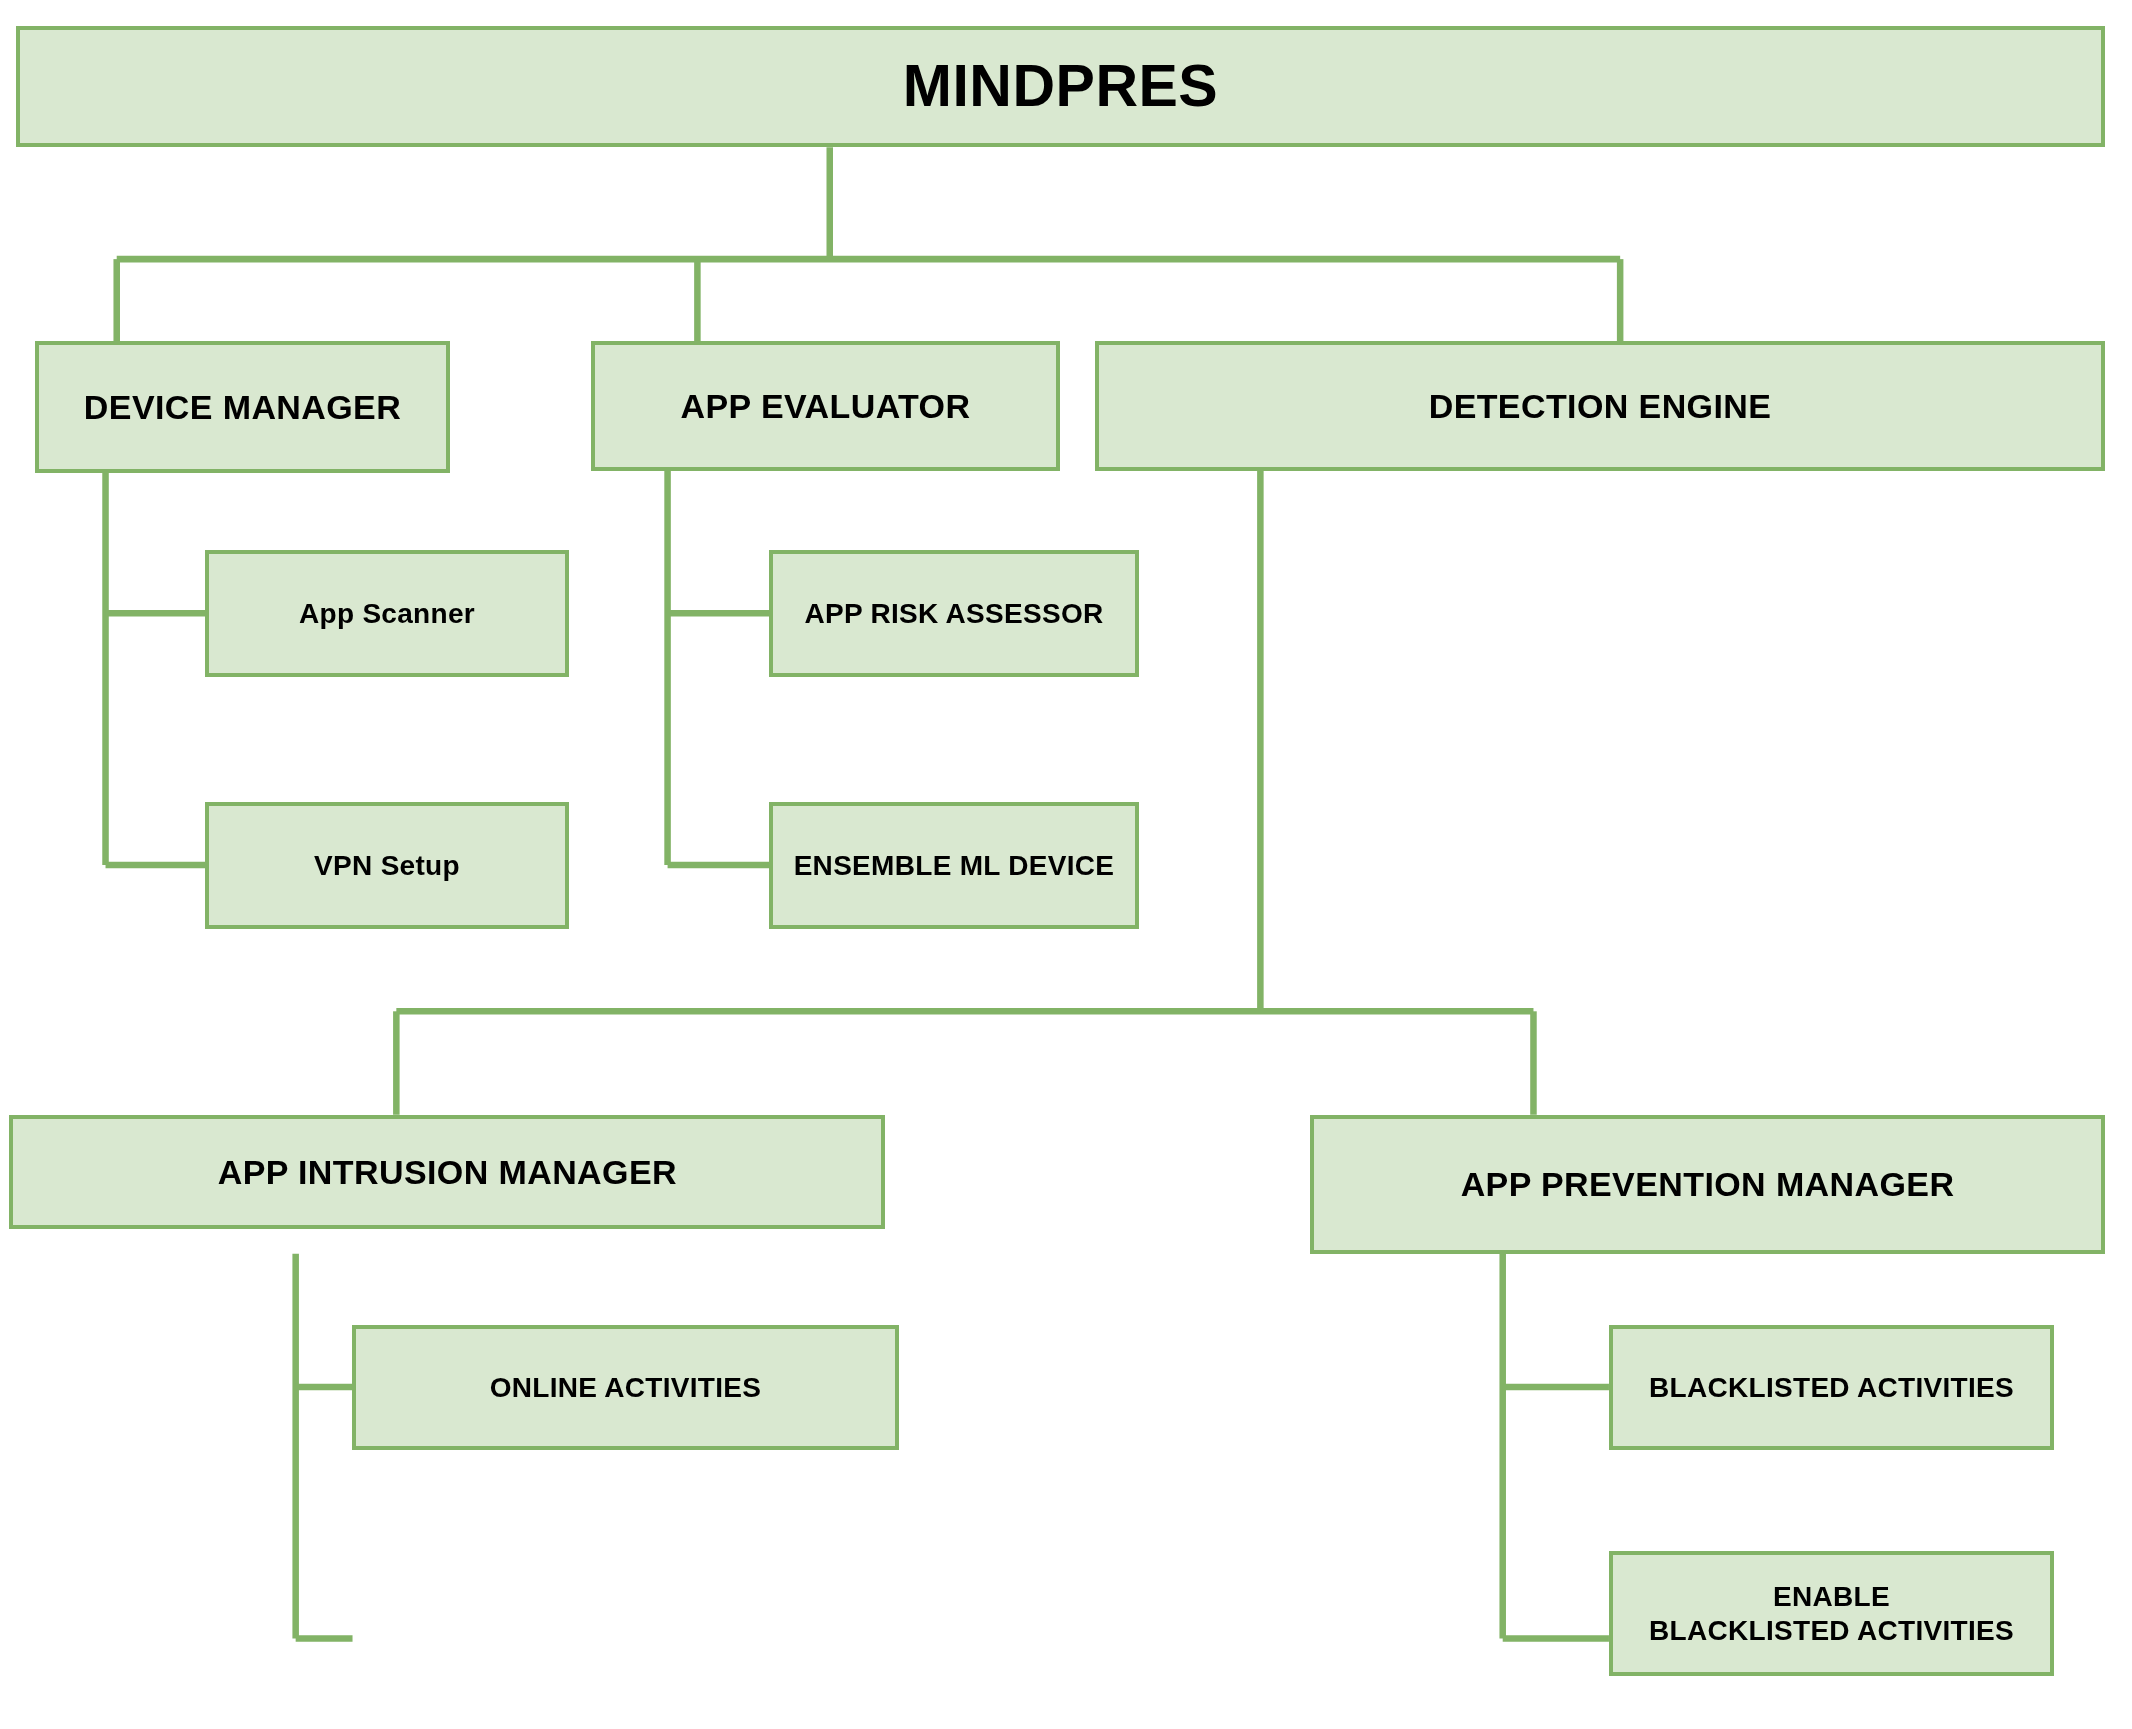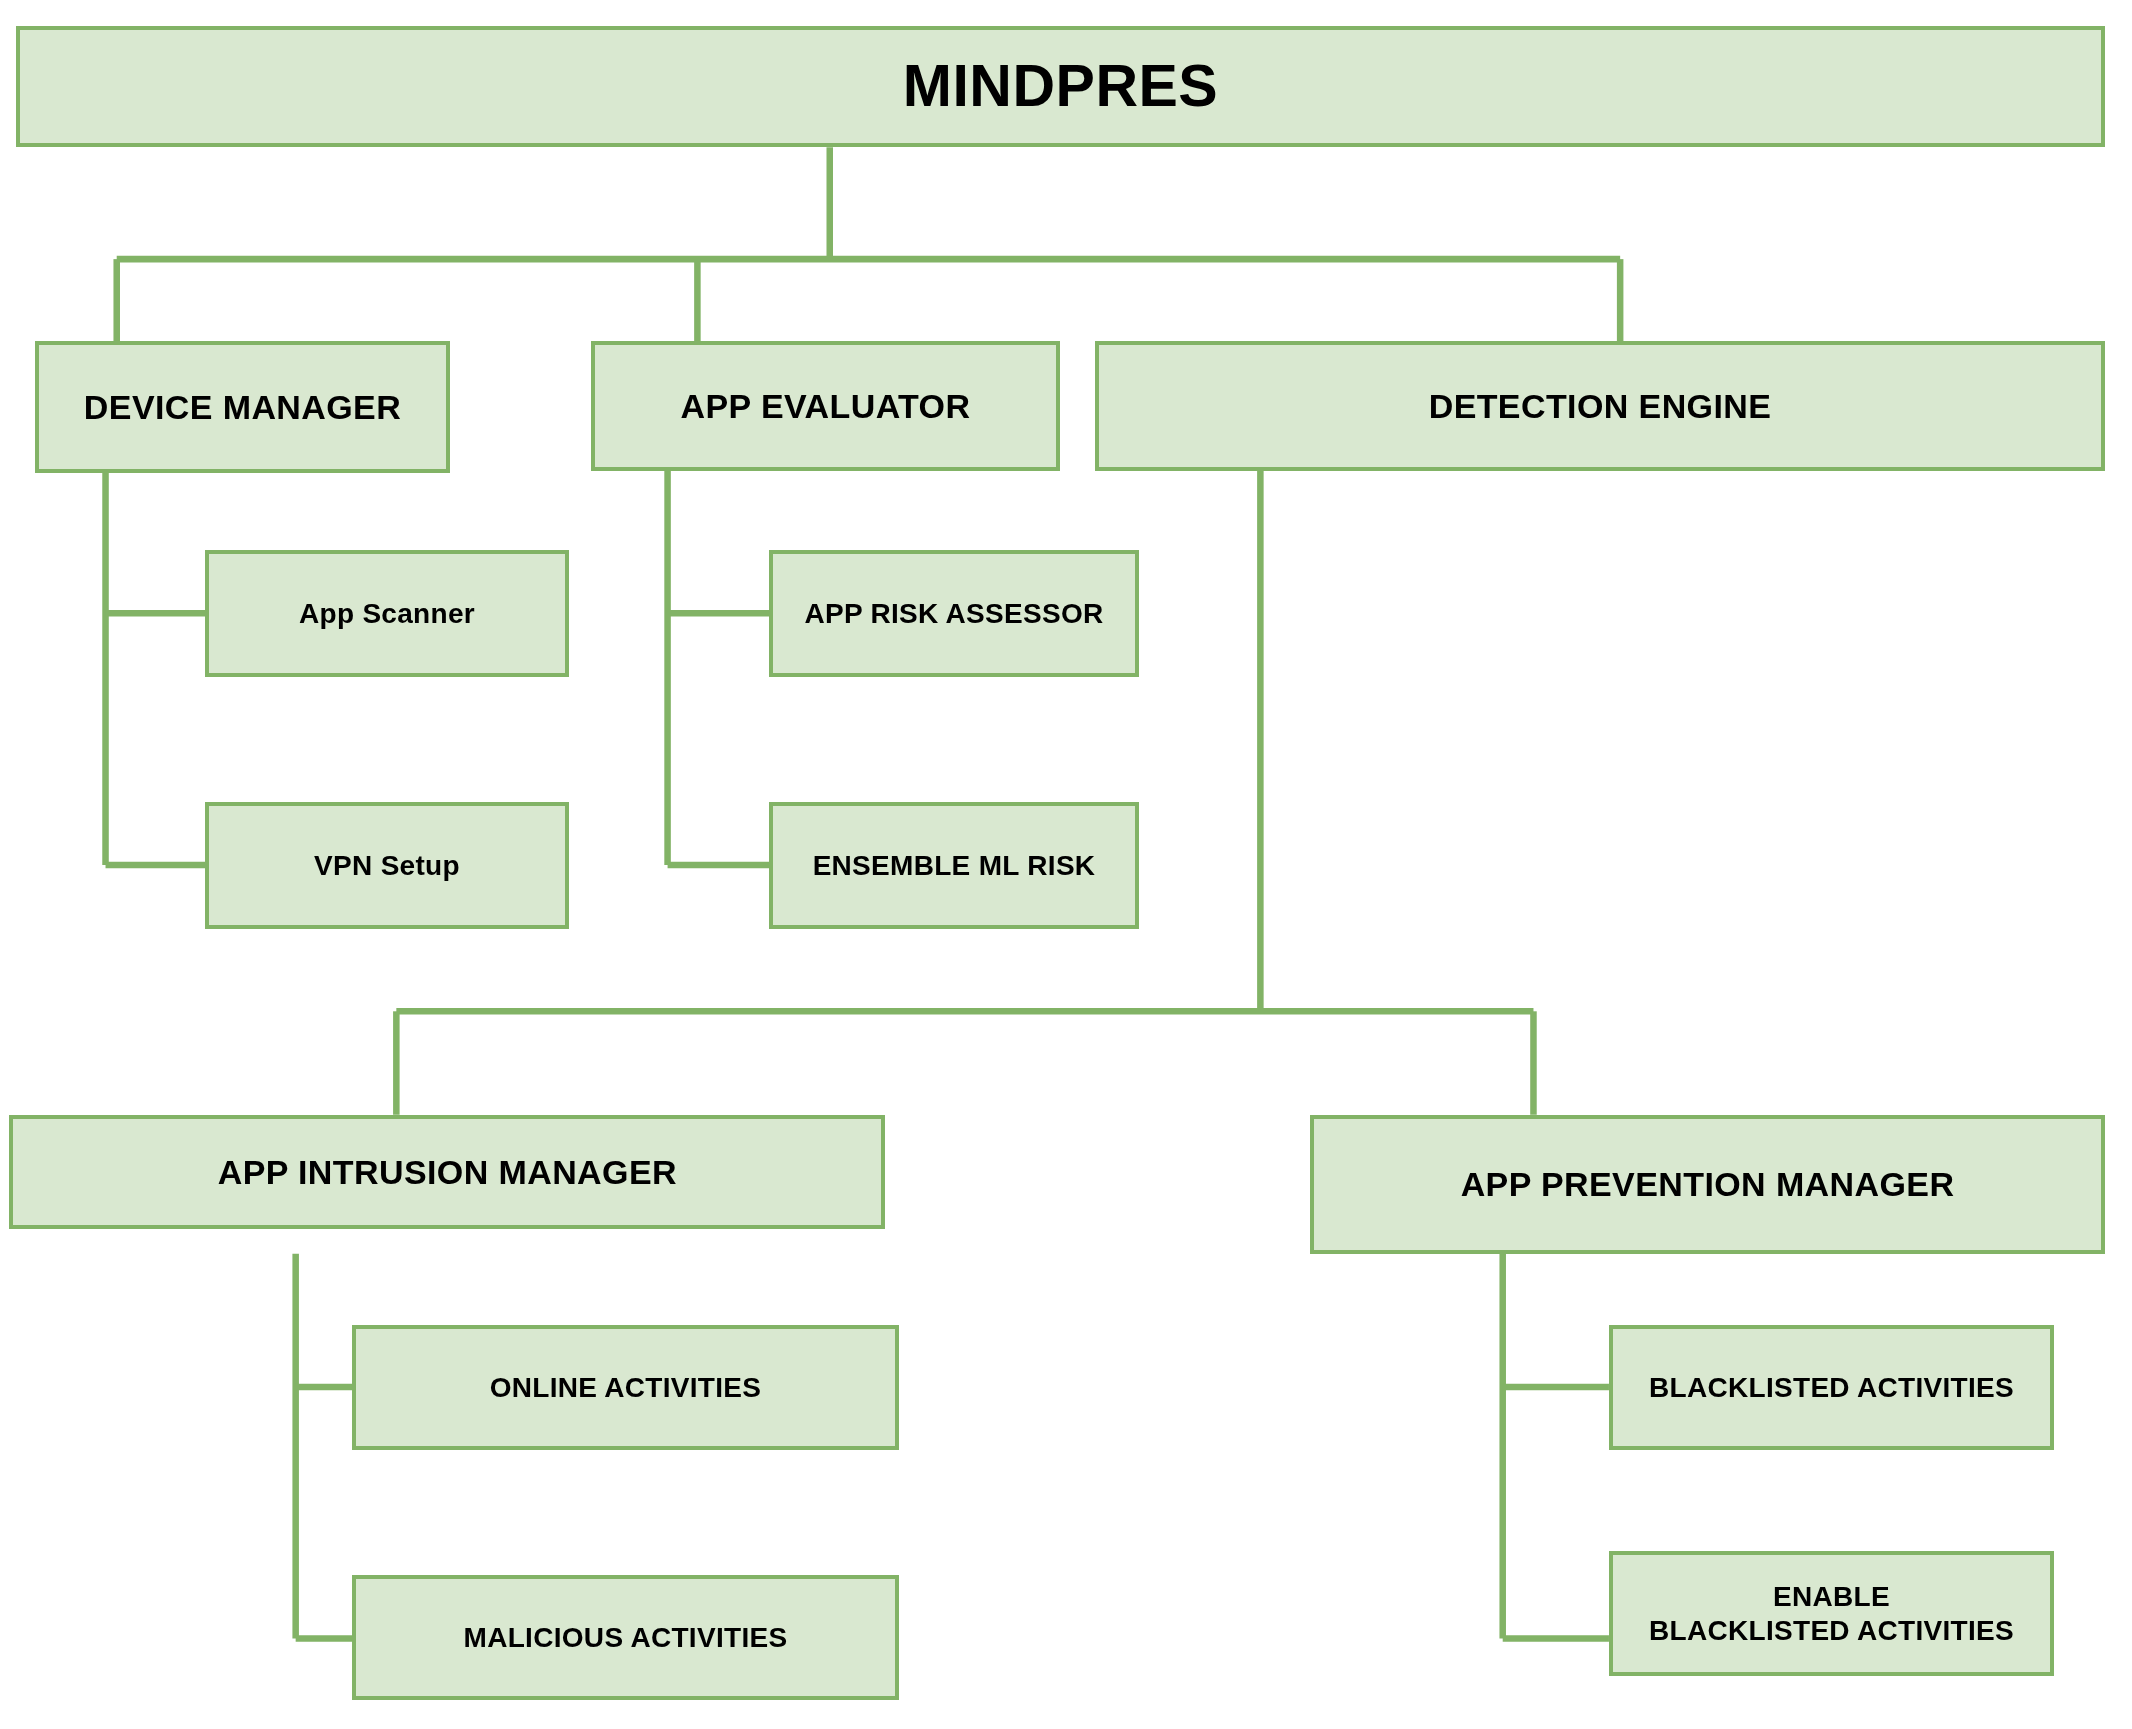--- a/index.html
+++ b/index.html
@@ -103,38 +103,35 @@
 
   <div class="node lvl2 plain" style="left:205px; top:802px; width:364px; height:127px;">
     <span class="node-label">VPN Setup</span>
   </div>
 
   <div class="node lvl2" style="left:769px; top:550px; width:370px; height:127px;">
     <span class="node-label">APP RISK ASSESSOR</span>
   </div>
 
   <div class="node lvl2" style="left:769px; top:802px; width:370px; height:127px;">
-    <span class="node-label">ENSEMBLE ML RISK</span>
+    <span class="node-label">ENSEMBLE ML DEVICE</span>
   </div>
 
   <div class="node lvl1" style="left:9.3px; top:1115px; width:876px; height:114px;">
     <span class="node-label">APP INTRUSION MANAGER</span>
   </div>
 
   <div class="node lvl1" style="left:1310px; top:1115px; width:795px; height:139px;">
     <span class="node-label">APP PREVENTION MANAGER</span>
   </div>
 
   <div class="node lvl3" style="left:352px; top:1325px; width:547px; height:125px;">
     <span class="node-label">ONLINE ACTIVITIES</span>
   </div>
 
-  <div class="node lvl3" style="left:352px; top:1575px; width:547px; height:125px;">
-    <span class="node-label">MALICIOUS ACTIVITIES</span>
-  </div>
 
   <div class="node lvl3" style="left:1609px; top:1325px; width:445px; height:125px;">
     <span class="node-label">BLACKLISTED ACTIVITIES</span>
   </div>
 
   <div class="node lvl3" style="left:1609px; top:1551px; width:445px; height:125px;">
     <span class="node-label">ENABLE
 BLACKLISTED ACTIVITIES</span>
   </div>
 

